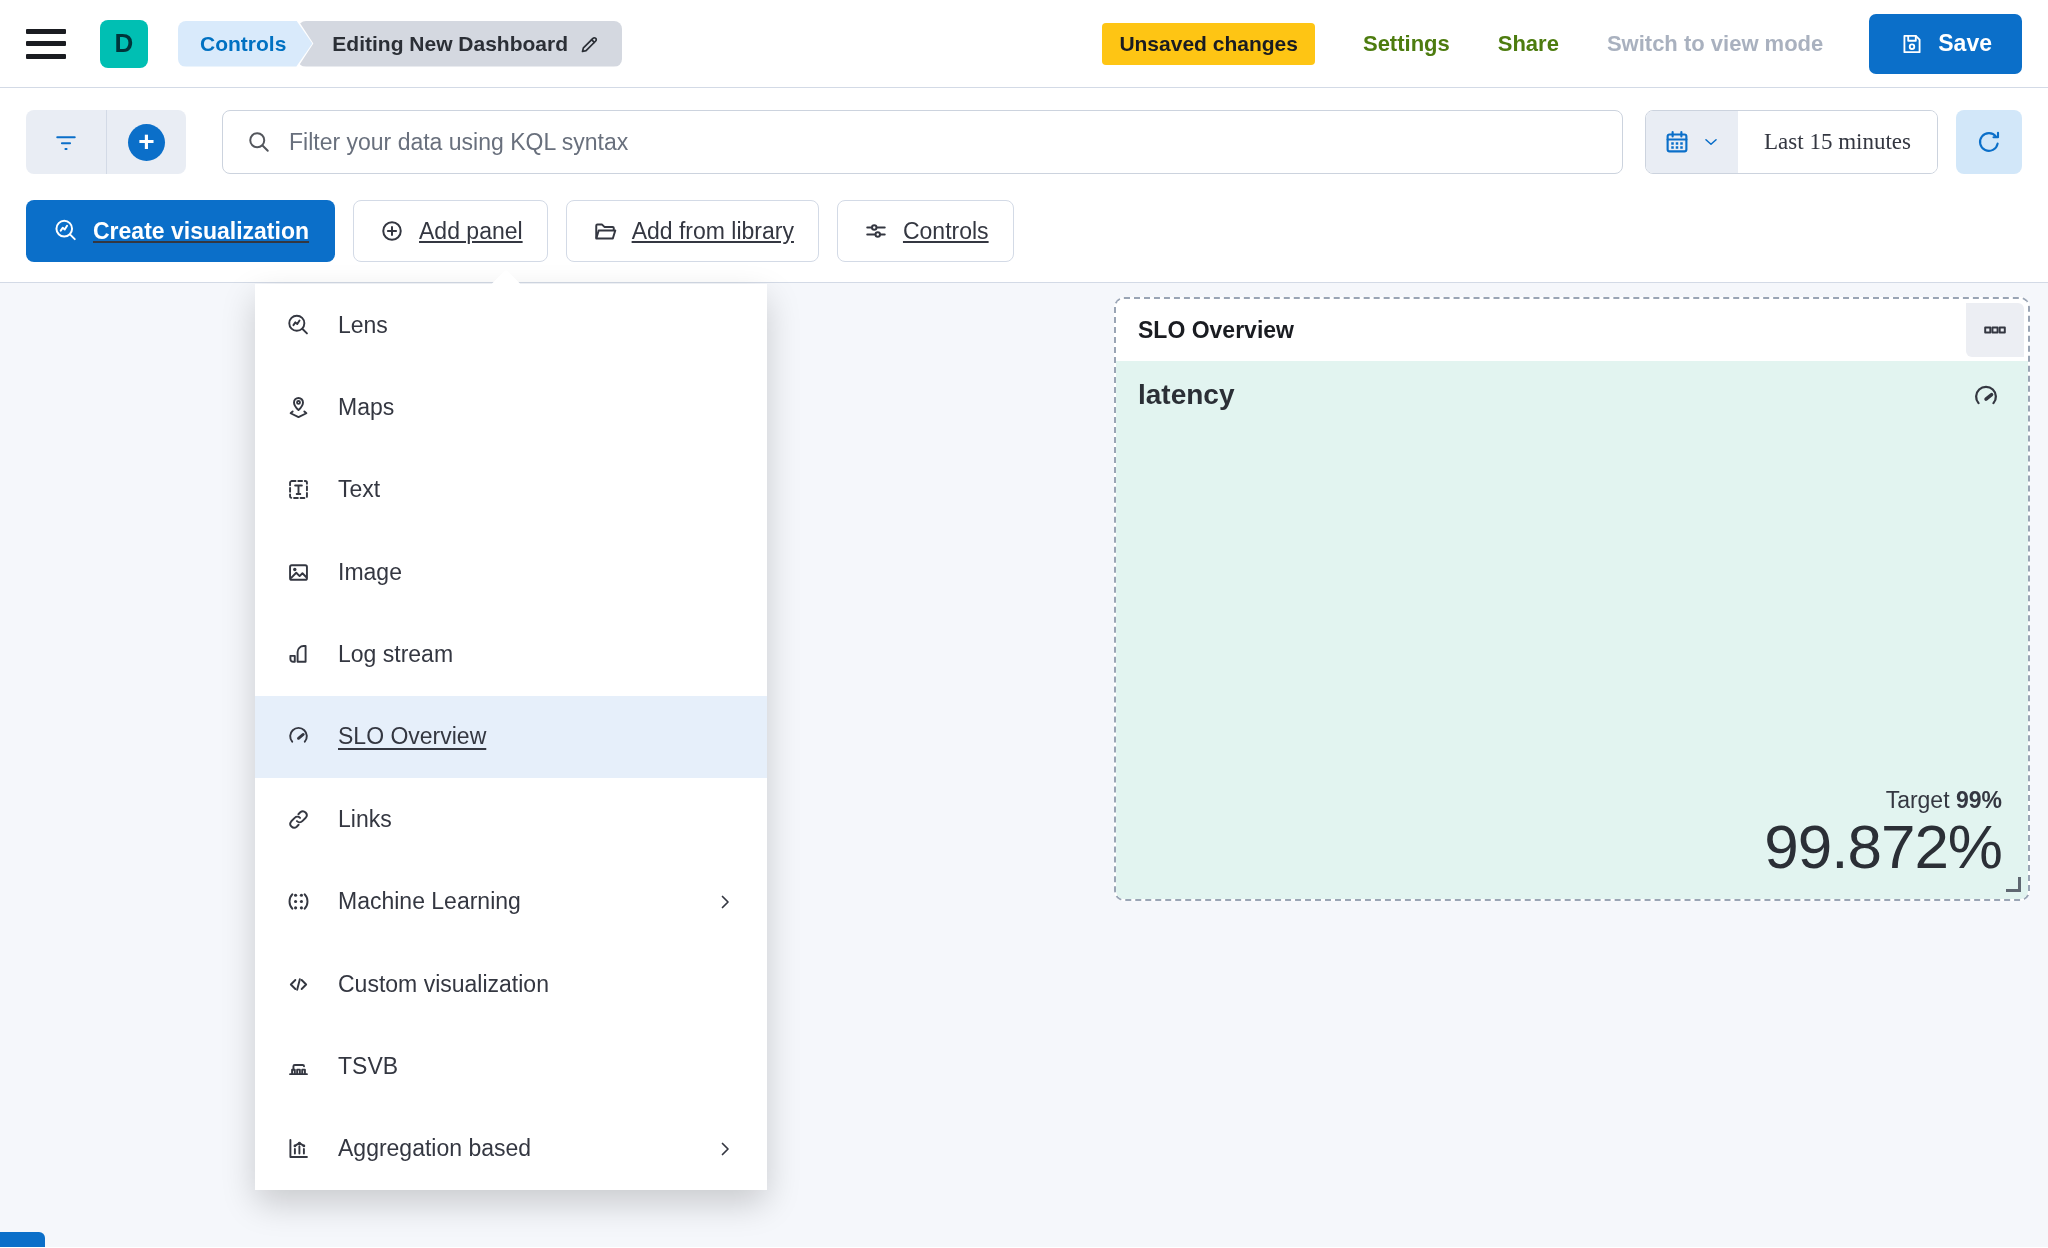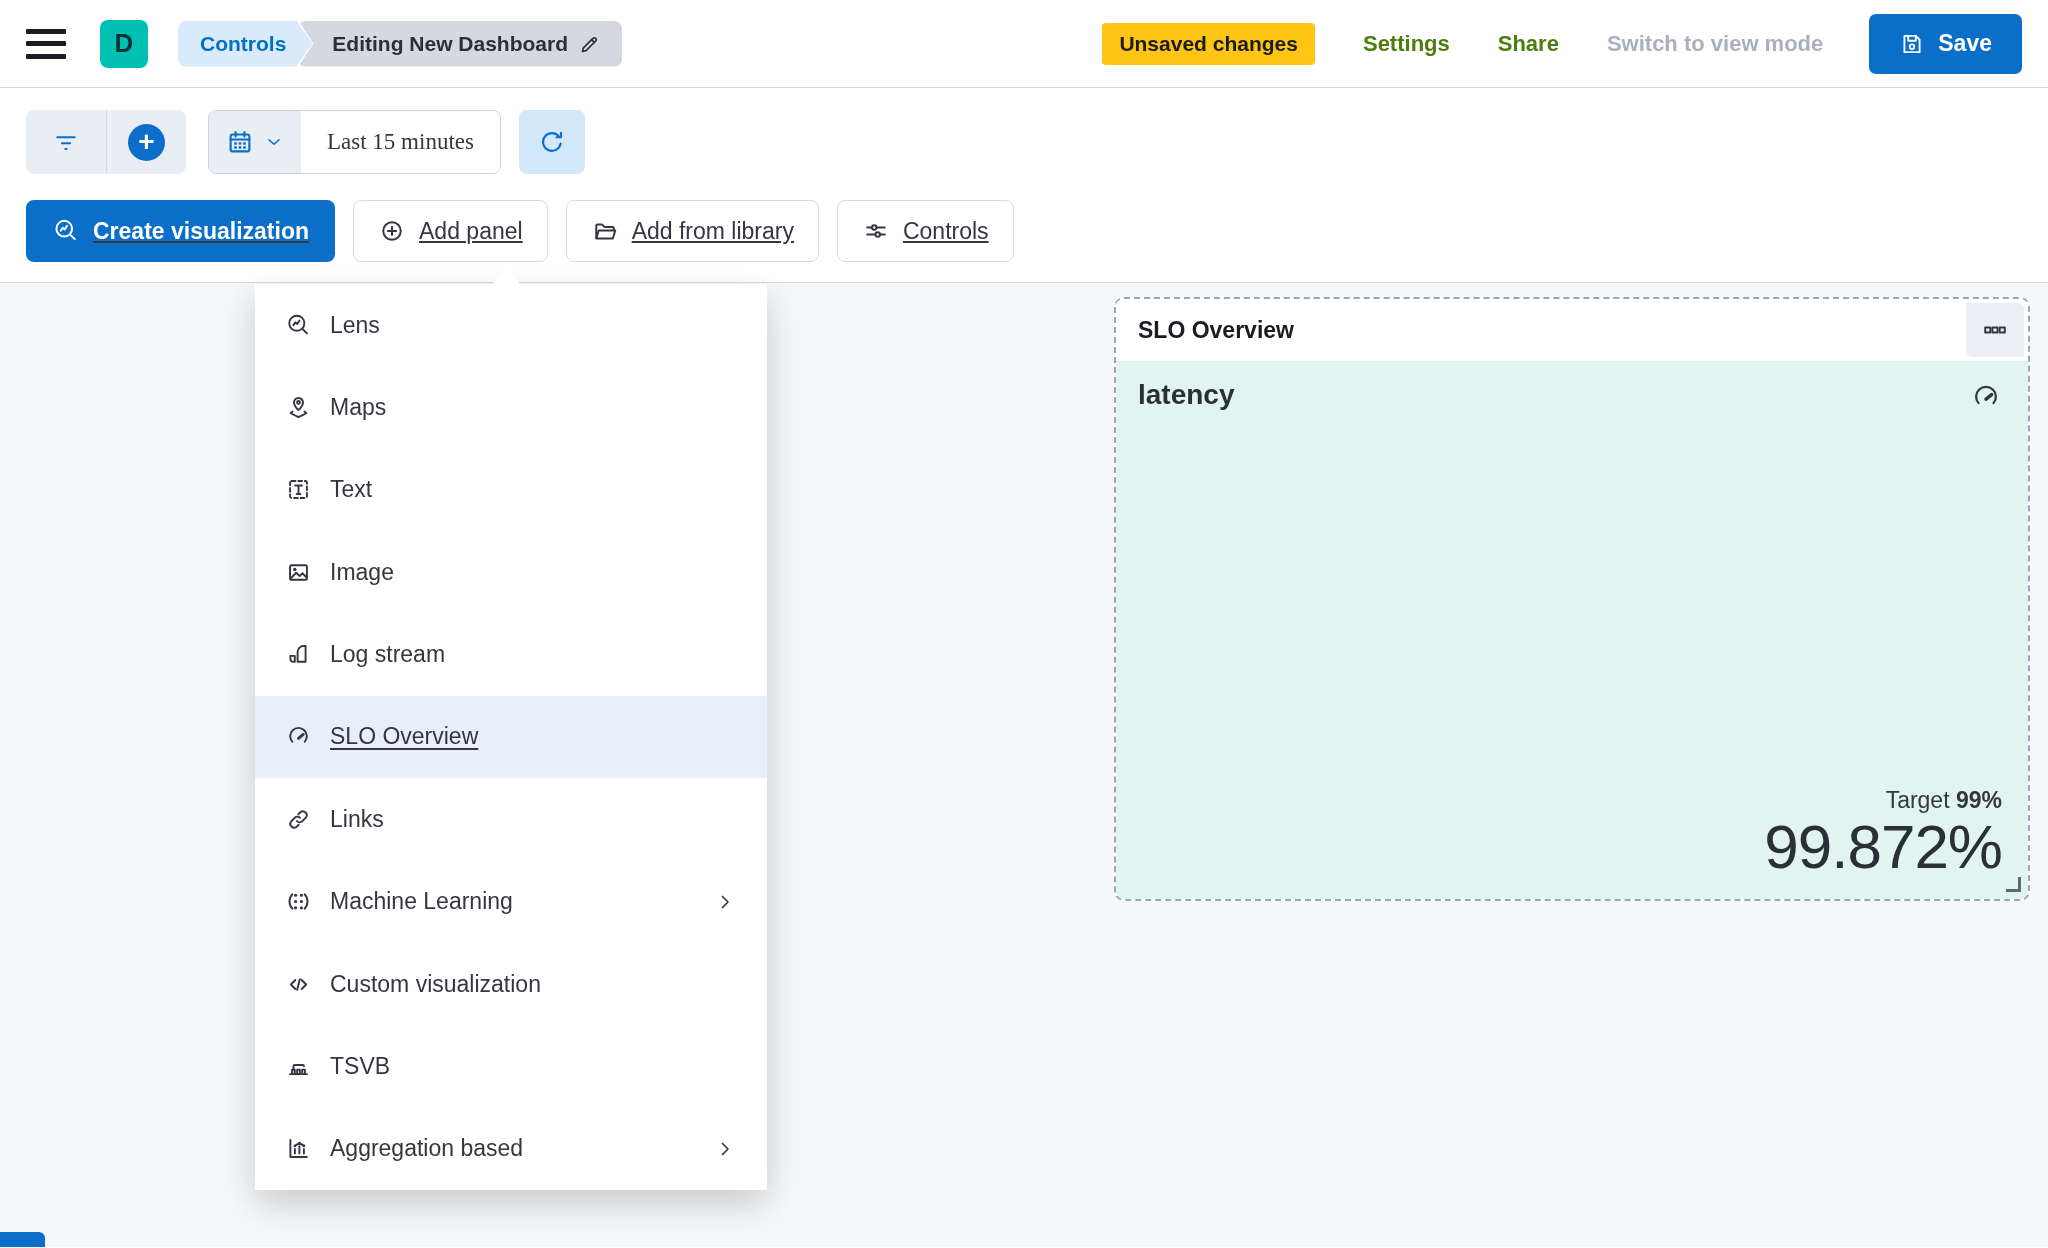--- a/index.html
+++ b/index.html
@@ -48,21 +48,21 @@
   .btn { height:62px; border-radius:8px; display:flex; align-items:center; gap:13px; font-size:23px; font-family:inherit; cursor:pointer; }
   .btn-primary { background:#0b6fc9; color:#fff; border:none; padding:0 26px; font-weight:bold; }
   .btn-ghost { background:#fff; color:#343741; border:1px solid #d3dae6; padding:0 24px; font-weight:500; }
 
   
   .canvas { position:relative; height:964px; background:#f5f7fb; }
 
   
   .menu { position:absolute; left:255px; top:1px; width:512px; height:906px; background:#fff; border-radius:0 0 10px 10px; box-shadow:0 14px 34px rgba(0,0,0,.18); z-index:5; display:flex; flex-direction:column; }
   .menu .arrow { position:absolute; top:-10px; left:240px; width:22px; height:22px; background:#fff; transform:rotate(45deg); border-radius:3px; }
-  .menu-item { flex:1; display:flex; align-items:center; padding:0 30px; gap:18px; font-size:23px; color:#343741; cursor:pointer; position:relative; z-index:2; background:#fff; }
+  .menu-item { flex:1; display:flex; align-items:center; padding:0 30px; gap:26px; font-size:23px; color:#343741; cursor:pointer; position:relative; z-index:2; background:#fff; }
   .menu-item.selected { background:#e6effa; }
   .menu-item.selected .mi-label { text-decoration:underline; text-underline-offset:4px; }
   .menu-item .mi-label { flex:1; }
   .menu-item .chev { color:#343741; }
 
   
   .panel { position:absolute; left:1114px; top:14px; width:916px; height:604px; border:2px dashed #9aa5b5; border-radius:10px; background:#fff; display:flex; flex-direction:column; overflow:hidden; }
   .panel-header { height:62px; background:#fff; display:flex; align-items:center; padding:0 4px 0 22px; }
   .panel-title { font-size:23px; font-weight:bold; color:#1a1c21; flex:1; }
   .panel-menu-btn { width:58px; height:54px; background:#eceef3; border:none; border-radius:0 6px 0 6px; display:flex; align-items:center; justify-content:center; color:#343741; cursor:pointer; }
@@ -116,20 +116,27 @@
   <div class="filter-group">
     <div class="seg">
       <svg class="ic" width="28" height="28" viewBox="0 0 24 24">
           <path d="M4.5 8h15M8.5 13h7M11.5 18h1"></path>
         </svg>
     </div>
     <div class="seg">
       <div class="plus-circle">+</div>
     </div>
   </div>
+  <div class="kql">
+    <svg class="ic mag" width="28" height="28" viewBox="0 0 24 24">
+        <circle cx="10.5" cy="10.5" r="6"></circle>
+        <path d="M15 15l4.5 4.5"></path>
+      </svg>
+    <input type="text" value="" placeholder="Filter your data using KQL syntax" style="">
+  </div>
   <div class="timepicker">
     <div class="cal-seg">
       <svg class="ic" width="30" height="30" viewBox="0 0 24 24">
         <rect x="4.5" y="6" width="15" height="13.5" rx="1.5"></rect>
           <path d="M4.5 10h15M8.5 4v3.5M15.5 4v3.5"></path>
         <g class="fl">
             <rect x="7.4" y="12.2" width="2" height="2"></rect>
             <rect x="11" y="12.2" width="2" height="2"></rect>
             <rect x="14.6" y="12.2" width="2" height="2"></rect>
             <rect x="7.4" y="15.4" width="2" height="2"></rect>

